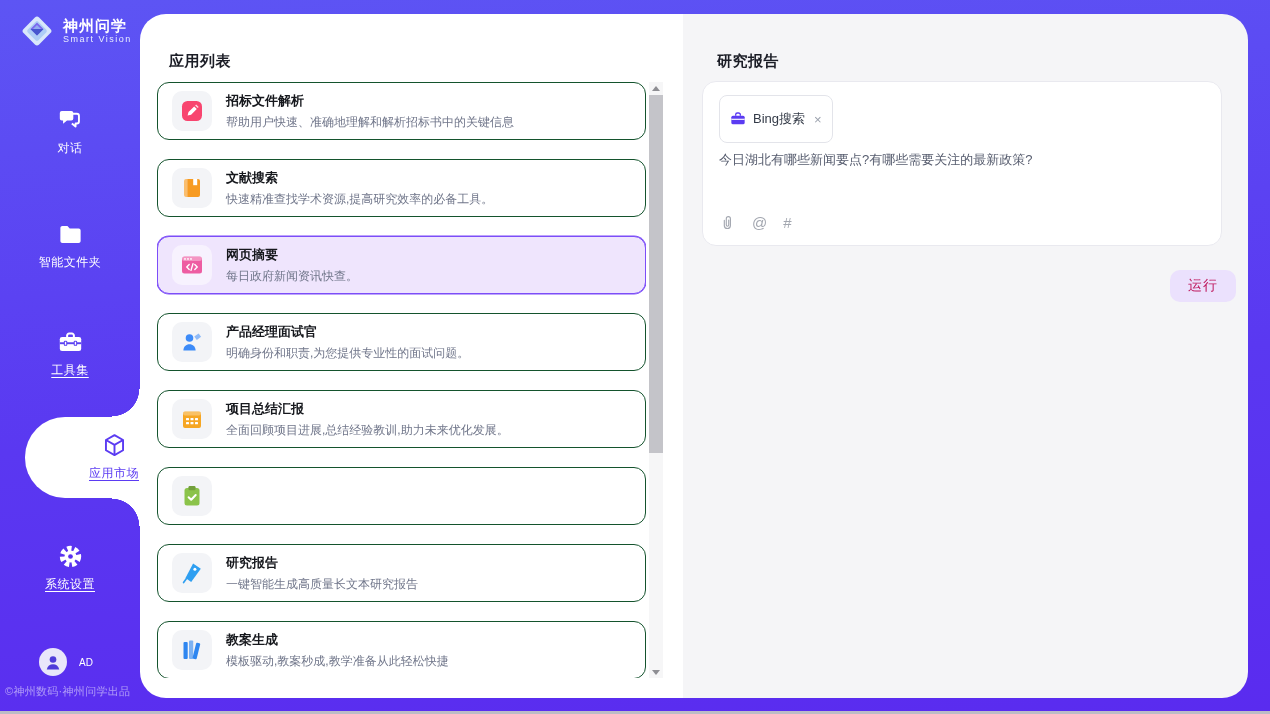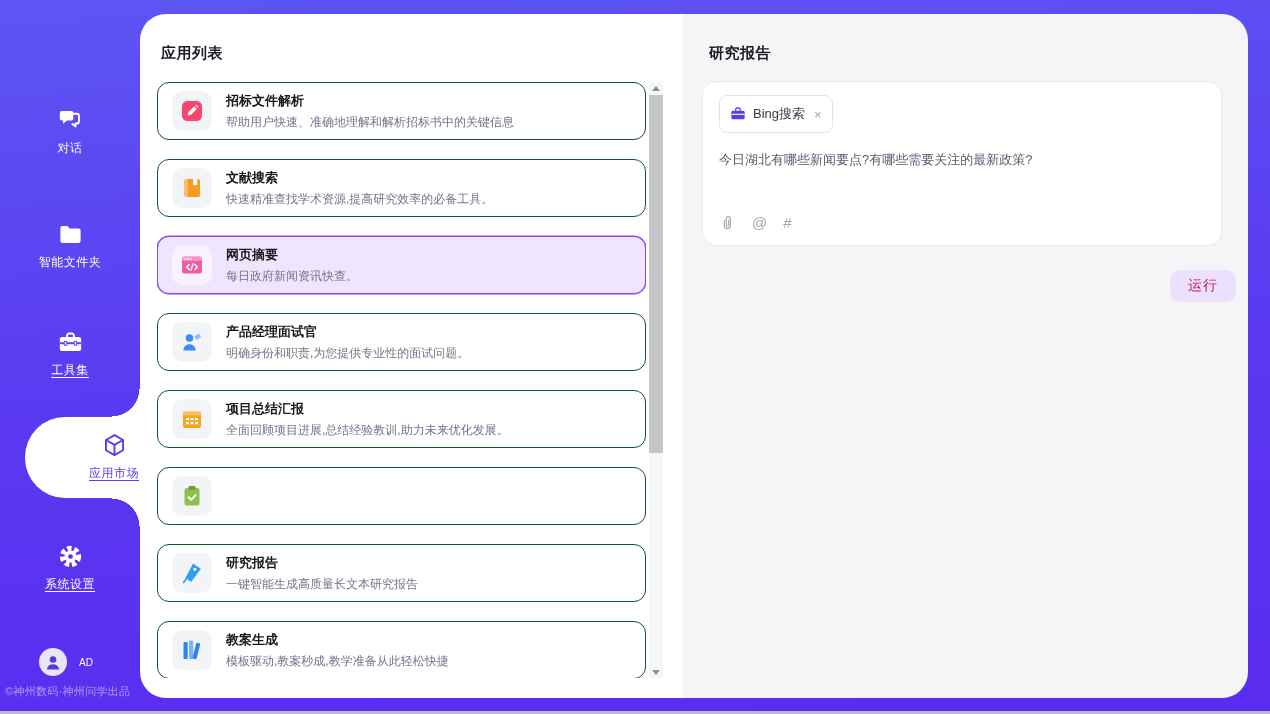--- a/index.html
+++ b/index.html
@@ -34,21 +34,21 @@
   .nav-label{font-size:12px;letter-spacing:.5px;}
   .nav-item.underline .nav-label{text-decoration:underline;text-underline-offset:3px;}
 
   .user-row{position:absolute;top:648px;left:39px;display:flex;align-items:center;gap:12px;cursor:pointer;}
   .avatar{width:28px;height:28px;border-radius:50%;background:#e9e6fa;display:flex;align-items:center;justify-content:center;overflow:hidden;}
   .user-name{color:#fff;font-size:10px;}
   .sidebar-footer{position:absolute;top:684px;left:5px;width:135px;color:rgba(255,255,255,.5);font-size:11px;letter-spacing:.3px;white-space:nowrap;}
 
   
   .content{position:absolute;left:140px;top:14px;width:1108px;height:684px;border-radius:26px;overflow:hidden;display:flex;}
-  .panel-title{margin:4px;position:absolute;top:26px;font-size:15px;font-weight:bold;color:#1b1d26;letter-spacing:.5px;}
+  .panel-title{margin:12px;position:absolute;top:26px;font-size:15px;font-weight:bold;color:#1b1d26;letter-spacing:.5px;}
 
   
   .list-panel{width:543px;background:#ffffff;position:relative;flex:none;}
   .list-panel .panel-title{left:17px;}
   .list-viewport{position:absolute;left:17px;top:68px;width:489px;height:596px;overflow:hidden;}
   .app-card{height:58px;border:1px solid #14532d;border-radius:12px;margin-bottom:19px;
     display:flex;align-items:center;gap:14px;padding-left:14px;background:#fff;cursor:pointer;box-sizing:border-box;}
   .app-card.selected{background:#efe5fd;border:1px solid #7c4df8;box-shadow:0 0 0 .5px #7c4df8;}
   .card-icon{width:40px;height:40px;border-radius:10px;background:#f3f4f7;flex:none;
     display:flex;align-items:center;justify-content:center;}
@@ -65,39 +65,54 @@
   .sb-arrow.up .tri{border-bottom:5px solid #8e8e93;}
   .sb-arrow.down .tri{border-top:5px solid #8e8e93;}
   .sb-thumb{position:absolute;left:0;top:13px;width:14px;height:358px;background:#c4c4c9;}
 
   
   .detail-panel{flex:1;background:#f5f5f7;position:relative;}
   .detail-panel .panel-title{left:22px;}
   .detail-card{position:absolute;left:19px;top:67px;width:520px;height:165px;background:#fff;
     border:1px solid #e9e9ef;border-radius:14px;box-sizing:border-box;}
   .tool-tag{position:absolute;left:16px;top:13px;height:32px;display:inline-flex;align-items:center;gap:7px;
-    padding:2px 10px;border:1px solid #e3e4ea;border-radius:8px;background:#fff;cursor:pointer;}
+    padding:7px 10px;border:1px solid #e3e4ea;border-radius:8px;background:#fff;cursor:pointer;}
   .tag-icon{display:flex;color:#5b3bf2;}
   .tag-label{font-size:13px;color:#333a47;}
   .tag-close{font-size:13px;color:#9aa0ac;margin-left:2px;cursor:pointer;}
   .prompt-text{position:absolute;left:16px;top:68px;width:480px;font-size:13px;color:#565c6e;line-height:19px;cursor:text;}
   .attach-row{position:absolute;left:16px;bottom:14px;display:flex;align-items:center;gap:16px;color:#a3a7b0;}
   .attach-row .glyph{font-size:15px;line-height:16px;cursor:pointer;}
   .attach-row .svgi{display:flex;cursor:pointer;}
   .run-btn{position:absolute;left:487px;top:256px;width:66px;height:32px;border:none;border-radius:10px;
     background:#ebe1fd;color:#be185d;font-size:14px;font-family:inherit;cursor:pointer;letter-spacing:1px;}
 
   .bottom-edge{position:absolute;left:0;bottom:0;width:1270px;height:3px;background:#bcbcc6;}
 </style>
 </head>
 <body>
 
 <div class="stage">
 
   <aside class="sidebar">
+    <div class="logo-row">
+      <svg width="38" height="38" viewBox="0 0 38 38">
+        <g>
+          <rect x="8" y="8" width="22" height="22" rx="3" fill="#d9e7fb" transform="rotate(45 19 19)"></rect>
+          <rect x="11.5" y="11.5" width="15" height="15" rx="2" fill="#aecdf6" transform="rotate(45 19 19)"></rect>
+          <path d="M19 10.5l6.5 6.5-6.5 6.5-6.5-6.5z" fill="#7a68ee"></path>
+          <path d="M12.5 17h13l-6.5 6.5z" fill="#4656cf"></path>
+          <path d="M19 13l4 4h-8z" fill="#93a9f2"></path>
+        </g>
+      </svg>
+      <div class="brand-text">
+        <div class="brand-name">神州问学</div>
+        <div class="brand-tagline">Smart Vision</div>
+      </div>
+    </div>
 
     <div class="active-bubble"></div>
 
     <nav id="nav">
         <div class="nav-item">
         <span class="nav-icon">
             <svg width="27" height="27" viewBox="0 0 24 24">
               <path d="M9.5 6h8.2a1.8 1.8 0 0 1 1.8 1.8v5a1.8 1.8 0 0 1-1.8 1.8h-1.2v2.7l-3.3-2.7" fill="none" stroke="#fff" stroke-width="1.7" stroke-linejoin="round"></path>
               <path d="M4.3 3.5h8.4a1.8 1.8 0 0 1 1.8 1.8v4.9a1.8 1.8 0 0 1-1.8 1.8H8.9l-3.5 2.9v-2.9h-1.1a1.8 1.8 0 0 1-1.8-1.8V5.3a1.8 1.8 0 0 1 1.8-1.8z" fill="#fff"></path>
             </svg>

